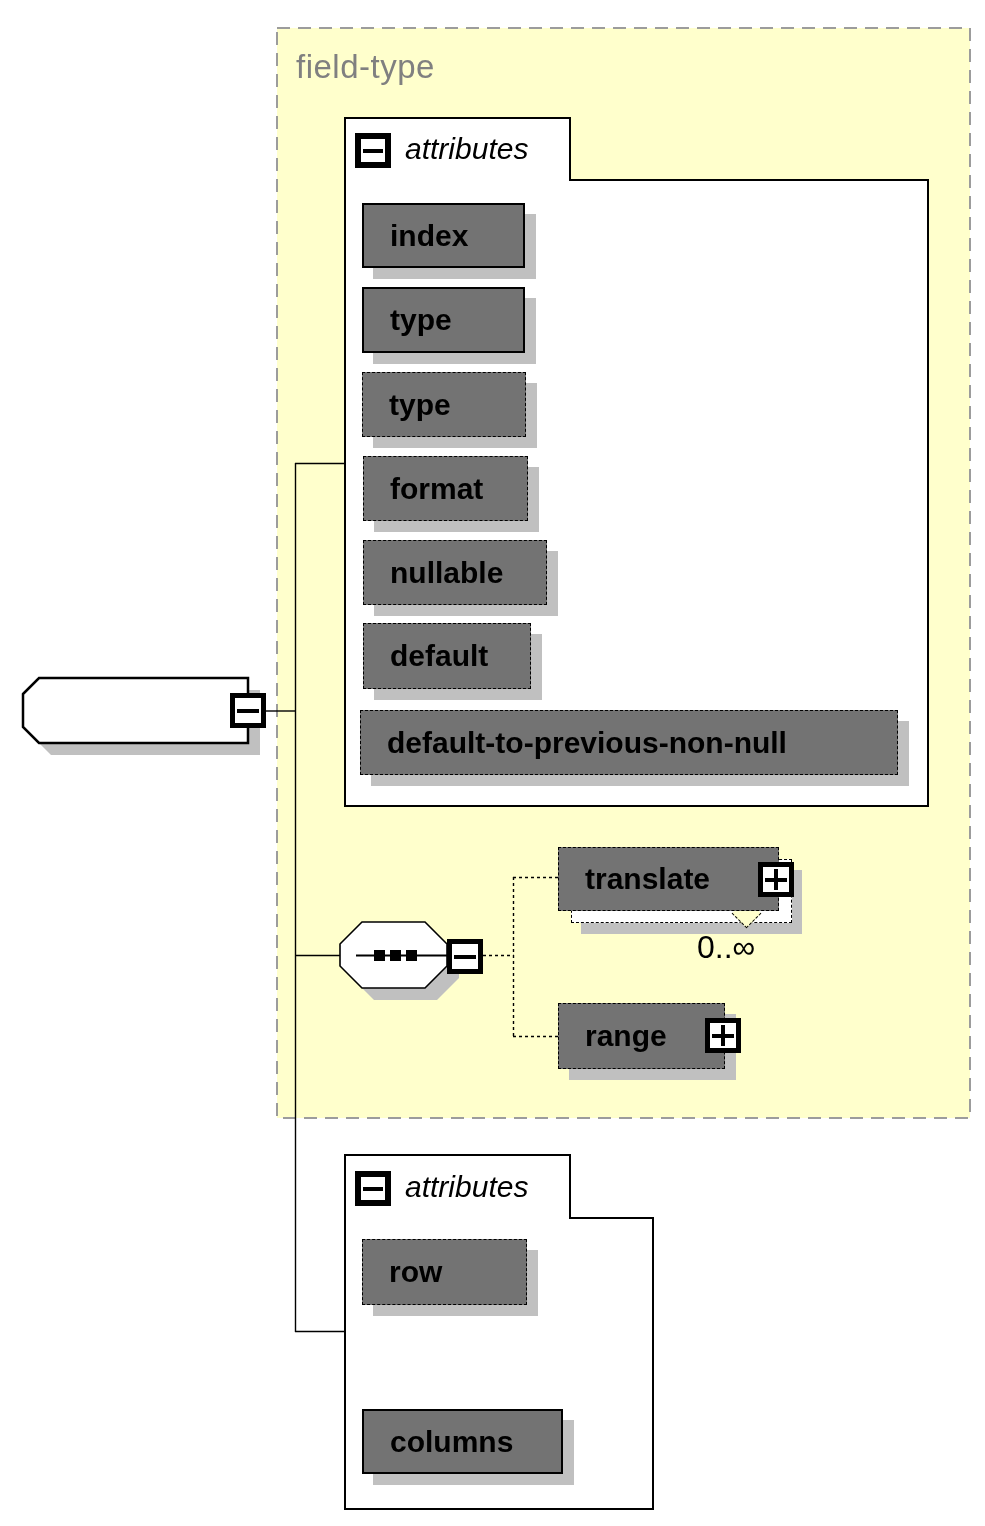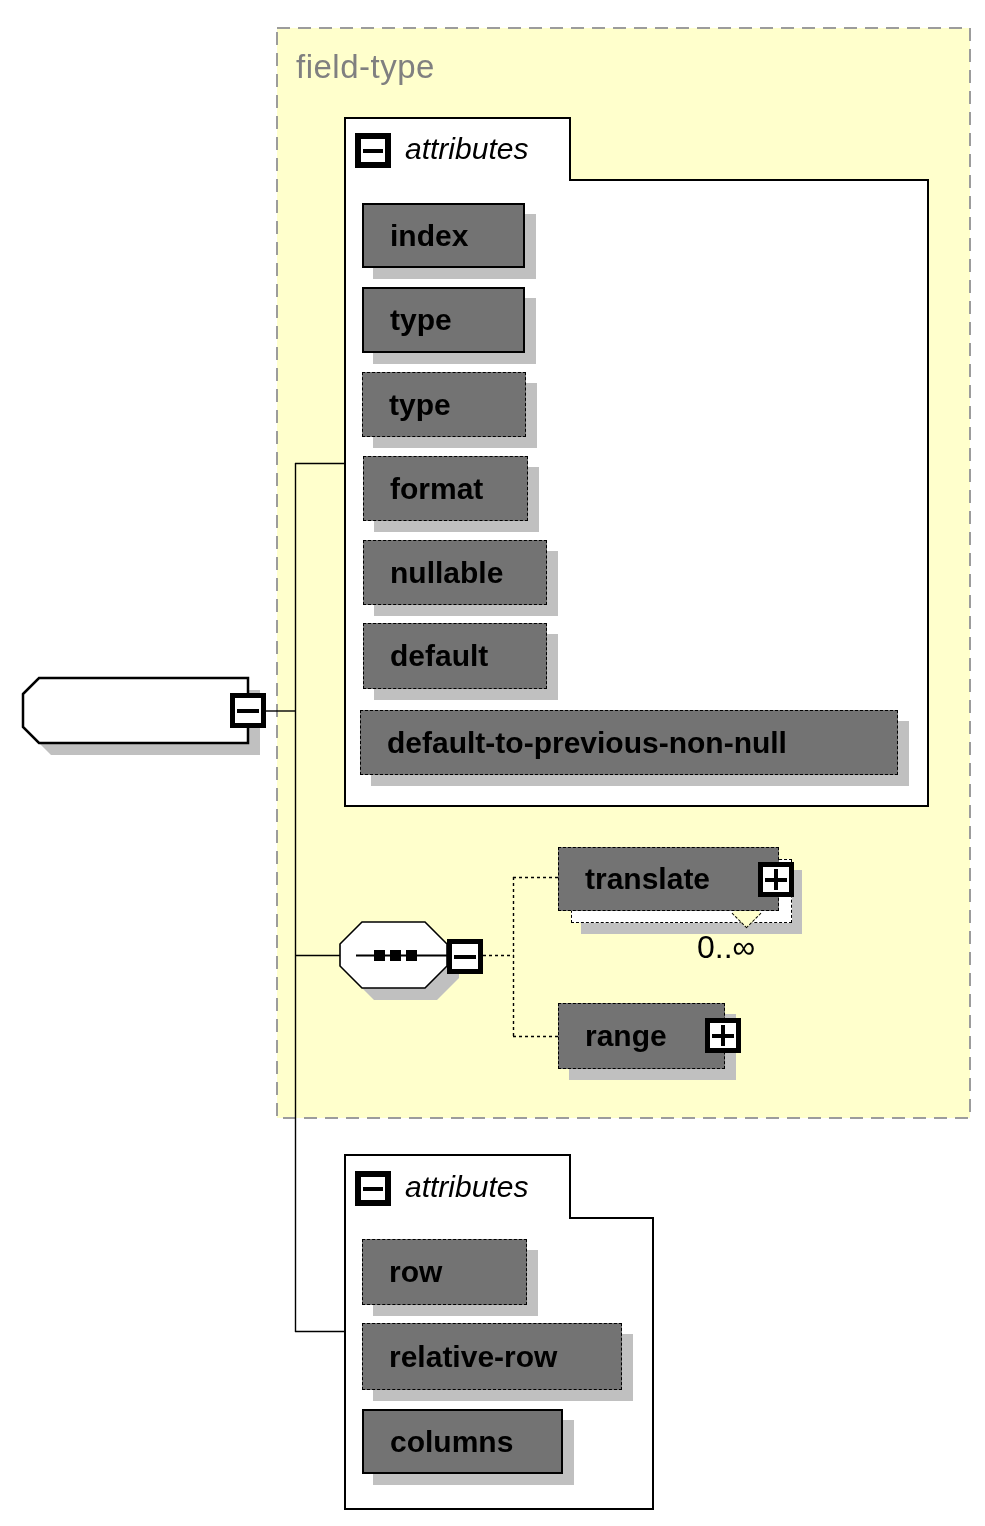--- a/index.html
+++ b/index.html
@@ -106,34 +106,33 @@
   <div class="tgl" style="left:230px;top:693px;"></div>
 
   <div class="tgl hdr" style="left:355px;top:133px;"></div>
   <div class="attr-header-label" style="left:405px;top:132px;">attributes</div>
 
   <div class="abox" style="left:362px;top:203px;width:163px;height:65px;">index</div>
   <div class="abox" style="left:362px;top:287px;width:163px;height:66px;">type</div>
   <div class="abox opt" style="left:362px;top:372px;width:164px;height:65px;">type</div>
   <div class="abox opt" style="left:363px;top:456px;width:165px;height:65px;">format</div>
   <div class="abox opt" style="left:363px;top:540px;width:184px;height:65px;">nullable</div>
-  <div class="abox opt" style="left:363px;top:623px;width:184px;height:66px;">default</div>
+  <div class="abox opt" style="left:363px;top:623px;width:168px;height:66px;">default</div>
   <div class="abox opt" style="left:360px;top:710px;width:538px;height:65px;">default-to-previous-non-null</div>
 
   <div class="tgl" style="left:447px;top:939px;"></div>
 
   <div class="stackback" style="left:571px;top:859px;width:221px;height:64px;"></div>
   <div class="chevron" style="left:736px;top:903px;"></div>
   <div class="abox opt noshadow" style="left:558px;top:847px;width:221px;height:64px;">translate</div>
   <div class="tgl plus" style="left:758px;top:862px;"></div>
   <div class="occur-label">0..∞</div>
 
   <div class="abox opt" style="left:558px;top:1003px;width:167px;height:66px;">range</div>
   <div class="tgl plus" style="left:705px;top:1018px;"></div>
 
   <div class="tgl hdr" style="left:355px;top:1171px;"></div>
   <div class="attr-header-label" style="left:405px;top:1170px;">attributes</div>
 
   <div class="abox opt" style="left:362px;top:1239px;width:165px;height:66px;">row</div>
-  <div class="abox opt" style="left:362px;top:1323px;width:260px;height:67px;">relative-row</div>
   <div class="abox" style="left:362px;top:1409px;width:201px;height:65px;">columns</div>
 
 </div>
 
 </body></html>

